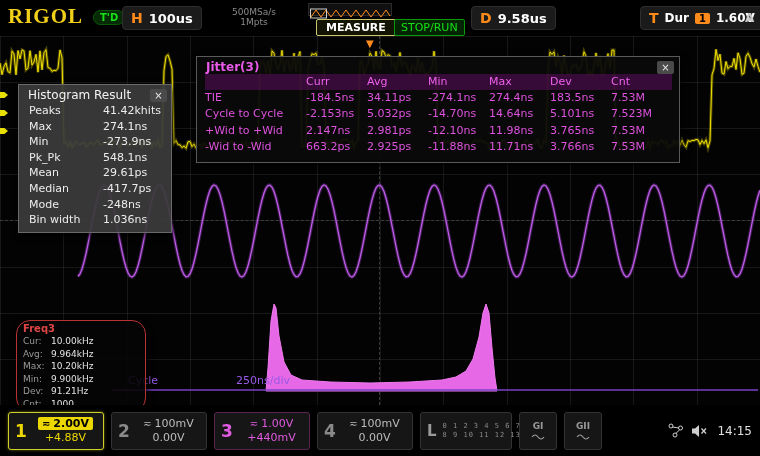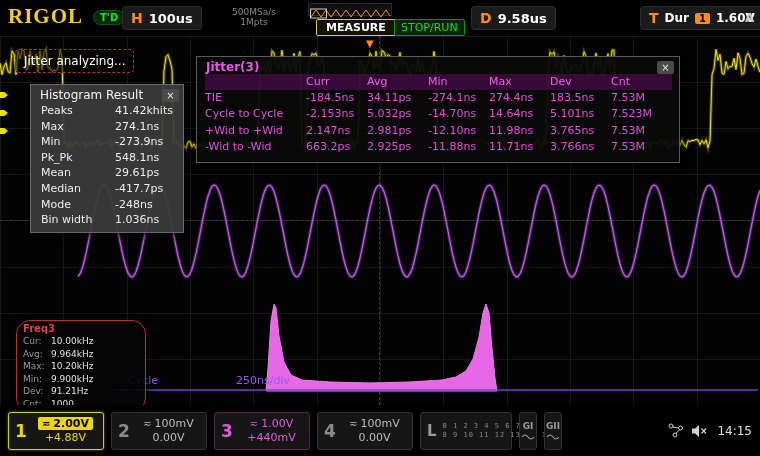--- a/index.html
+++ b/index.html
@@ -32,21 +32,21 @@
 .center-h{position:absolute;top:184px;left:0;width:100%;border-top:1px dashed #3c3c3c}
 #wave-svg{position:absolute;left:0;top:0}
 .trig-marker{position:absolute;left:366px;top:2px;color:#ff8c1a;font-size:10px;z-index:4}
 .edge-tick{position:absolute;left:0;width:8px;height:6px;background:#e8e000;clip-path:polygon(0 0,55% 0,100% 50%,55% 100%,0 100%);z-index:2}
 
 
 .analyzing{position:absolute;left:15px;top:13px;border:1px dashed #b03434;border-radius:4px;background:rgba(0,0,0,.55);color:#fff;font-size:12px;padding:4px 8px;z-index:8}
 .panel{position:absolute;box-shadow:2px 3px 7px rgba(0,0,0,.65);z-index:10}
 .closebtn{width:17px;height:13px;background:#4a4a4a;border-radius:2px;color:#e8e8e8;font-size:10px;line-height:13px;text-align:center;cursor:pointer}
 
-.hist-panel{left:30px;top:48px;width:154px;background:rgba(58,58,58,.94);border:1px solid #6a6a6a}
+.hist-panel{left:18px;top:48px;width:154px;background:rgba(58,58,58,.94);border:1px solid #6a6a6a}
 .hist-title{display:flex;justify-content:space-between;align-items:center;padding:3px 4px 1px 9px;color:#f2f2f2;font-size:12px}
 .hist-rows{padding:0 0 4px}
 .hrow{display:grid;grid-template-columns:74px 1fr;padding:0 4px 0 10px;font-size:11px;line-height:15.6px;color:#ececec}
 
 .jitter-panel{left:196px;top:20px;width:484px;background:rgba(10,10,10,.95);border:1px solid #5a5a5a}
 .jtitle-row{display:flex;justify-content:space-between;align-items:center;padding:3px 5px 0 9px}
 .jtitle{color:#ea5aea;font-size:12px;font-weight:bold}
 .jtable{display:grid;grid-template-columns:101px repeat(6,61px);padding:0 8px 7px;font-size:11px;line-height:16.2px}
 .jh{color:#ee60ee;background:rgba(112,16,112,.45)}
 .jn,.jc{color:#df52df}
@@ -68,21 +68,21 @@
 .chnum{width:16px;text-align:center;font-size:17px;font-weight:bold;color:var(--chc,#999)}
 .chbox.gray .chnum{color:#8a8a8a}
 .chvals{flex:1;display:flex;flex-direction:column;align-items:center;gap:1px;font-size:11px}
 .chip{display:flex;gap:3px;align-items:center;color:var(--chc,#ccc);padding:0 4px;border-radius:2px}
 .chip i{font-style:normal;font-size:10px}
 .chip.hl{background:var(--chc,#ecd800);color:#000;font-weight:bold}
 .choff{color:var(--chc,#ccc)}
 .labox{width:92px;height:38px;background:#161616;border:1px solid #333;border-radius:3px;display:flex;align-items:center;gap:6px;padding:0 6px}
 .lanum{font-size:15px;font-weight:bold;color:#9a9a9a}
 .ladigits{font-size:7px;line-height:9px;color:#8a8a8a;letter-spacing:1px;font-family:"DejaVu Sans Mono",monospace;white-space:nowrap}
-.gbox{width:18px;height:38px;background:#161616;border:1px solid #333;border-radius:3px;display:flex;flex-direction:column;align-items:center;justify-content:center;gap:2px;color:#9a9a9a;font-size:9px;font-weight:bold}
+.gbox{width:38px;height:38px;background:#161616;border:1px solid #333;border-radius:3px;display:flex;flex-direction:column;align-items:center;justify-content:center;gap:2px;color:#9a9a9a;font-size:9px;font-weight:bold}
 .spacer{flex:1}
 .ficon{display:flex;align-items:center}
 .clock{color:#e0e0e0;font-size:12px;margin-left:2px}
 </style>
 </head>
 <body>
 
 <div class="screen">
 
   <header class="header">
@@ -135,21 +135,20 @@
       <path id="sine-wave" d="M78,240.5L80,237.9L82,233.0L84,226.1L86,217.6L88,208.0L90,197.6L92,187.2L94,177.1L96,168.0L98,160.2L100,154.3L102,150.5L104,149.0L106,149.9L108,153.2L110,158.6L112,165.9L114,174.7L116,184.6L118,195.0L120,205.4L122,215.3L124,224.1L126,231.4L128,236.8L130,240.1L132,241.0L134,239.5L136,235.7L138,229.8L140,222.0L142,212.9L144,202.8L146,192.4L148,182.0L150,172.4L152,163.9L154,157.0L156,152.1L158,149.5L160,149.2L162,151.3L164,155.6L166,162.0L168,170.1L170,179.5L172,189.8L174,200.2L176,210.5L178,219.9L180,228.0L182,234.4L184,238.7L186,240.8L188,240.5L190,237.9L192,233.0L194,226.1L196,217.6L198,208.0L200,197.6L202,187.2L204,177.1L206,168.0L208,160.2L210,154.3L212,150.5L214,149.0L216,149.9L218,153.2L220,158.6L222,165.9L224,174.7L226,184.6L228,195.0L230,205.4L232,215.3L234,224.1L236,231.4L238,236.8L240,240.1L242,241.0L244,239.5L246,235.7L248,229.8L250,222.0L252,212.9L254,202.8L256,192.4L258,182.0L260,172.4L262,163.9L264,157.0L266,152.1L268,149.5L270,149.2L272,151.3L274,155.6L276,162.0L278,170.1L280,179.5L282,189.8L284,200.2L286,210.5L288,219.9L290,228.0L292,234.4L294,238.7L296,240.8L298,240.5L300,237.9L302,233.0L304,226.1L306,217.6L308,208.0L310,197.6L312,187.2L314,177.1L316,168.0L318,160.2L320,154.3L322,150.5L324,149.0L326,149.9L328,153.2L330,158.6L332,165.9L334,174.7L336,184.6L338,195.0L340,205.4L342,215.3L344,224.1L346,231.4L348,236.8L350,240.1L352,241.0L354,239.5L356,235.7L358,229.8L360,222.0L362,212.9L364,202.8L366,192.4L368,182.0L370,172.4L372,163.9L374,157.0L376,152.1L378,149.5L380,149.2L382,151.3L384,155.6L386,162.0L388,170.1L390,179.5L392,189.8L394,200.2L396,210.5L398,219.9L400,228.0L402,234.4L404,238.7L406,240.8L408,240.5L410,237.9L412,233.0L414,226.1L416,217.6L418,208.0L420,197.6L422,187.2L424,177.1L426,168.0L428,160.2L430,154.3L432,150.5L434,149.0L436,149.9L438,153.2L440,158.6L442,165.9L444,174.7L446,184.6L448,195.0L450,205.4L452,215.3L454,224.1L456,231.4L458,236.8L460,240.1L462,241.0L464,239.5L466,235.7L468,229.8L470,222.0L472,212.9L474,202.8L476,192.4L478,182.0L480,172.4L482,163.9L484,157.0L486,152.1L488,149.5L490,149.2L492,151.3L494,155.6L496,162.0L498,170.1L500,179.5L502,189.8L504,200.2L506,210.5L508,219.9L510,228.0L512,234.4L514,238.7L516,240.8L518,240.5L520,237.9L522,233.0L524,226.1L526,217.6L528,208.0L530,197.6L532,187.2L534,177.1L536,168.0L538,160.2L540,154.3L542,150.5L544,149.0L546,149.9L548,153.2L550,158.6L552,165.9L554,174.7L556,184.6L558,195.0L560,205.4L562,215.3L564,224.1L566,231.4L568,236.8L570,240.1L572,241.0L574,239.5L576,235.7L578,229.8L580,222.0L582,212.9L584,202.8L586,192.4L588,182.0L590,172.4L592,163.9L594,157.0L596,152.1L598,149.5L600,149.2L602,151.3L604,155.6L606,162.0L608,170.1L610,179.5L612,189.8L614,200.2L616,210.5L618,219.9L620,228.0L622,234.4L624,238.7L626,240.8L628,240.5L630,237.9L632,233.0L634,226.1L636,217.6L638,208.0L640,197.6L642,187.2L644,177.1L646,168.0L648,160.2L650,154.3L652,150.5L654,149.0L656,149.9L658,153.2L660,158.6L662,165.9L664,174.7L666,184.6L668,195.0L670,205.4L672,215.3L674,224.1L676,231.4L678,236.8L680,240.1L682,241.0L684,239.5L686,235.7L688,229.8L690,222.0L692,212.9L694,202.8L696,192.4L698,182.0L700,172.4L702,163.9L704,157.0L706,152.1L708,149.5L710,149.2L712,151.3L714,155.6L716,162.0L718,170.1L720,179.5L722,189.8L724,200.2L726,210.5L728,219.9L730,228.0L732,234.4L734,238.7L736,240.8L738,240.5L740,237.9L742,233.0L744,226.1L746,217.6L748,208.0L750,197.6L752,187.2L754,177.1L756,168.0L758,160.2L760,154.3" fill="none" stroke="#c05ae8" stroke-width="1.3"></path>
       <polygon id="histogram-shape" points="266,355 268,332 271,285 274,268 276,272 279,300 284,326 291,339 302,344 330,346 370,347 410,346 442,344 456,341 466,335 473,323 479,301 483,277 486,268 489,277 492,312 495,342 497,355" fill="#e668e6" stroke="#f07af0" stroke-width="1"></polygon>
       <line id="trend-line" x1="112" y1="354" x2="758" y2="354" stroke="#7a42c8" stroke-width="1.5"></line>
     </svg>
 
     <div class="trig-marker">▼</div>
     <div class="edge-tick" style="top:56px"></div>
     <div class="edge-tick" style="top:74px"></div>
     <div class="edge-tick" style="top:92px"></div>
 
-    <div class="analyzing">Jitter analyzing...</div>
 
     <div class="panel hist-panel">
       <div class="hist-title">
         <span>Histogram Result</span>
         <span class="closebtn">×</span>
       </div>
       <div class="hist-rows">
         <div class="hrow">
             <span>Peaks</span>
             <span>41.42khits</span>

